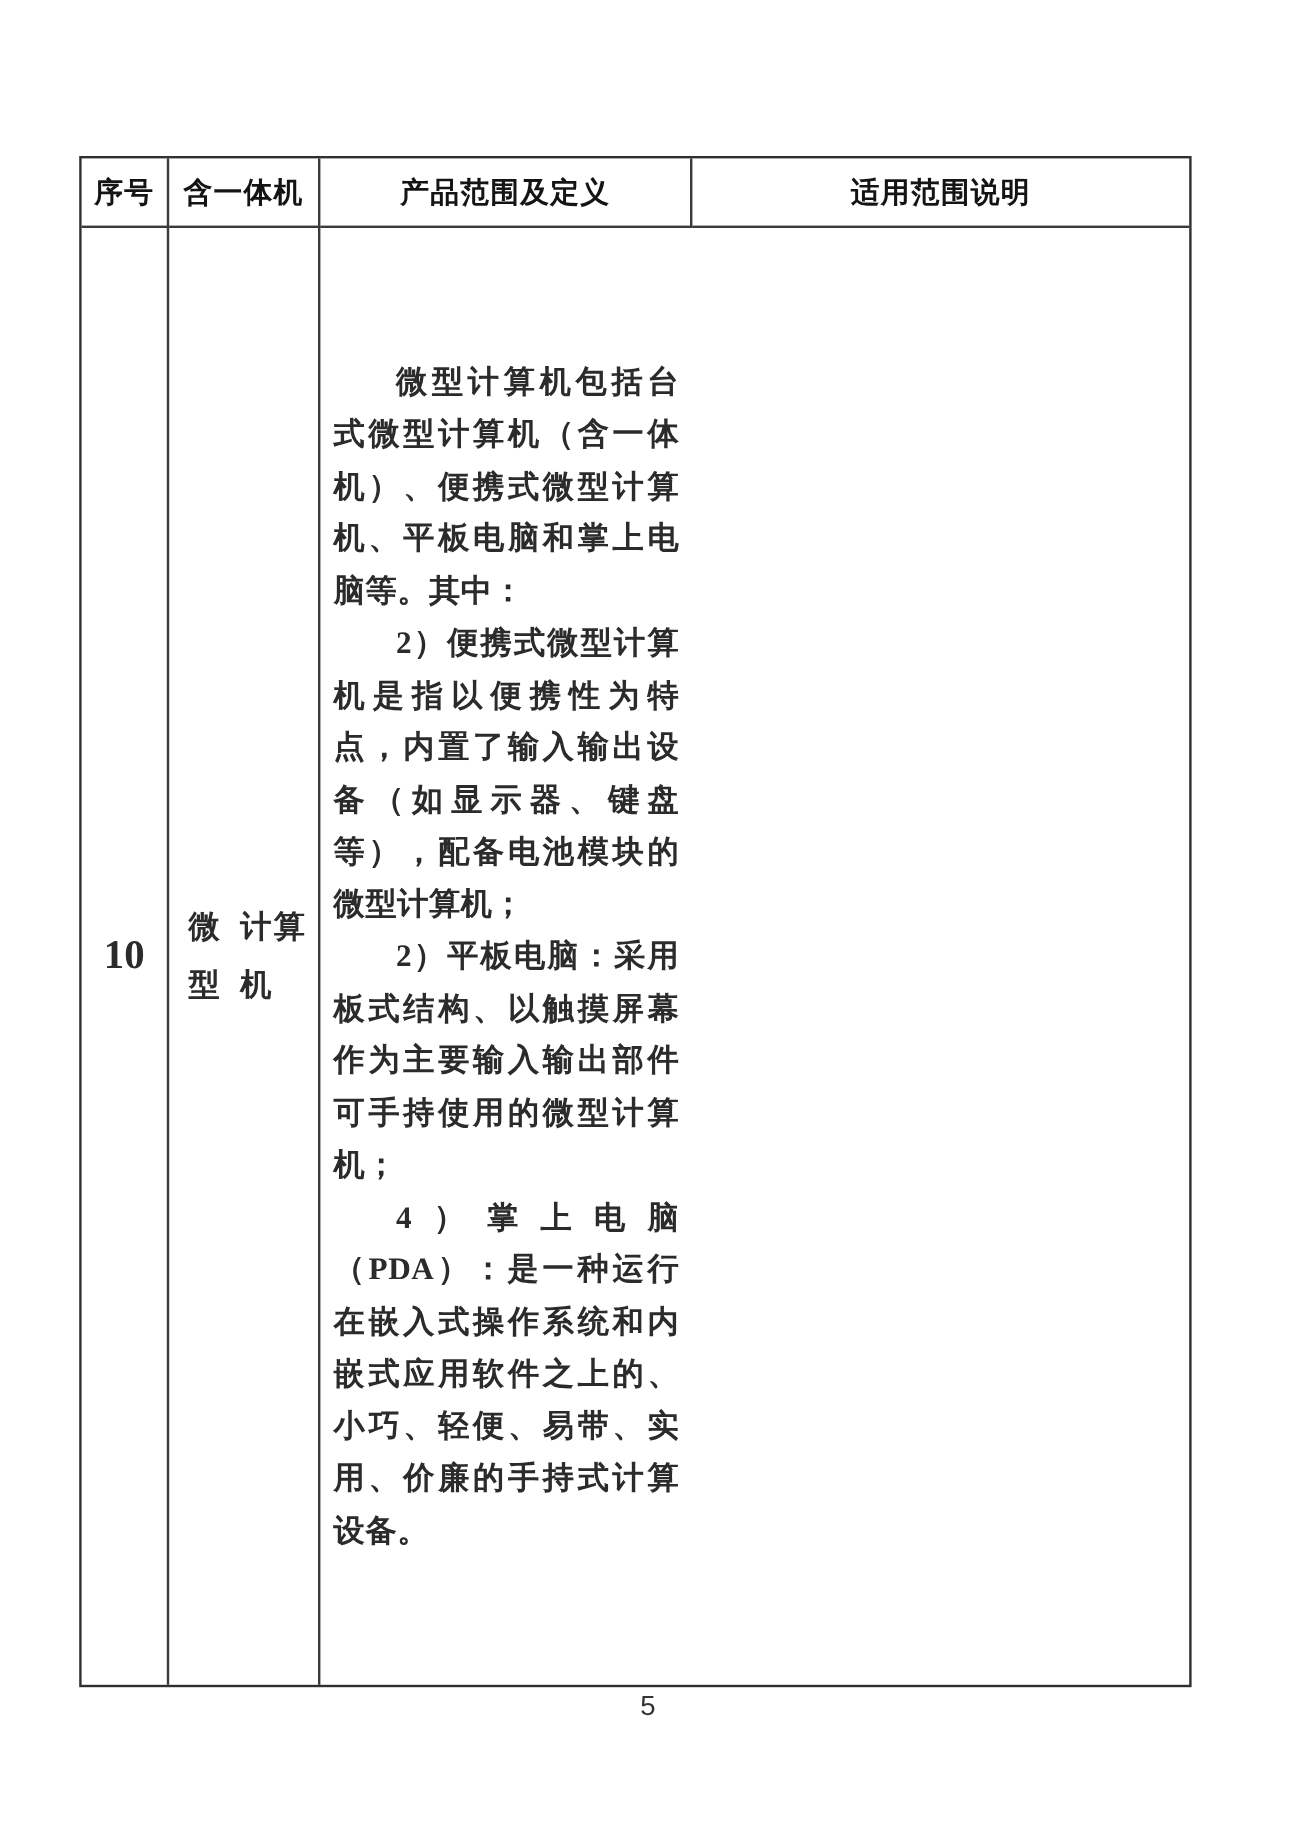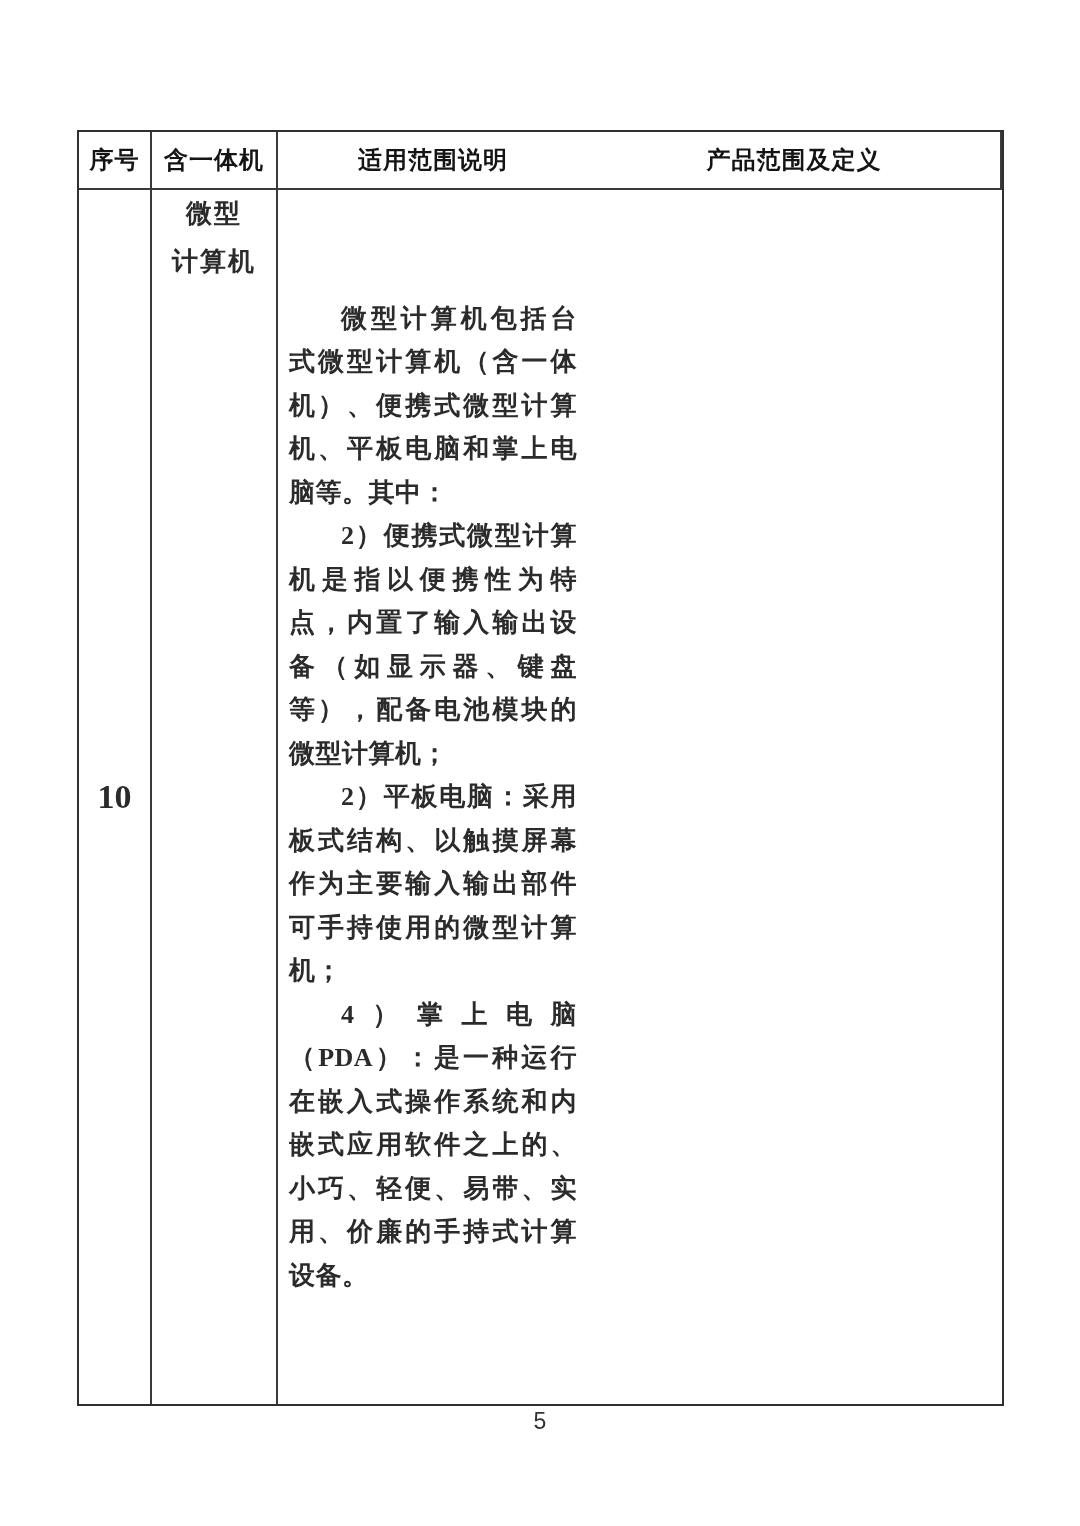--- a/index.html
+++ b/index.html
@@ -13,21 +13,21 @@
     color: #2b2b2b;
     position: relative;
   }
   .page {
     position: absolute;
     inset: 0;
     background: #ffffff;
   }
   .doc-table {
     position: absolute;
-    left: 77px;
+    left: 66px;
     top: 130px;
     width: 927px;
     height: 1276px;
     border: 2px solid #2f2f2f;
     display: grid;
     grid-template-columns: 73px 126px 310px 1fr;
     grid-template-rows: 58px 1fr;
     background: #ffffff;
   }
   .cell {
@@ -50,27 +50,28 @@
   }
   .td-serial {
     display: flex;
     align-items: center;
     justify-content: center;
     font-size: 34px;
     color: #2b2b2b;
   }
   .td-name {
     display: flex;
-    flex-direction: column;
+    flex-direction: row;
     align-items: center;
     justify-content: flex-start;
     font-size: 26px;
     line-height: 48px;
     letter-spacing: 2px;
     color: #2b2b2b;
+    padding-left: 16px;
   }
   .td-text {
     display: flex;
     flex-direction: column;
     justify-content: center;
     padding: 10px 11px;
     font-size: 26px;
     line-height: 43.5px;
     color: #2b2b2b;
   }
@@ -93,22 +94,22 @@
 </style>
 </head>
 <body>
 
 <div class="page">
 
   <div class="doc-table">
 
     <div class="cell th">序号</div>
     <div class="cell th">含一体机</div>
+    <div class="cell th">产品范围及定义</div>
     <div class="cell th last-col">适用范围说明</div>
-    <div class="cell th">产品范围及定义</div>
 
     <div class="cell body-row td-serial">
       <span>10</span>
     </div>
 
     <div class="cell body-row td-name">
       <span>微型</span>
       <span>计算机</span>
     </div>
 

